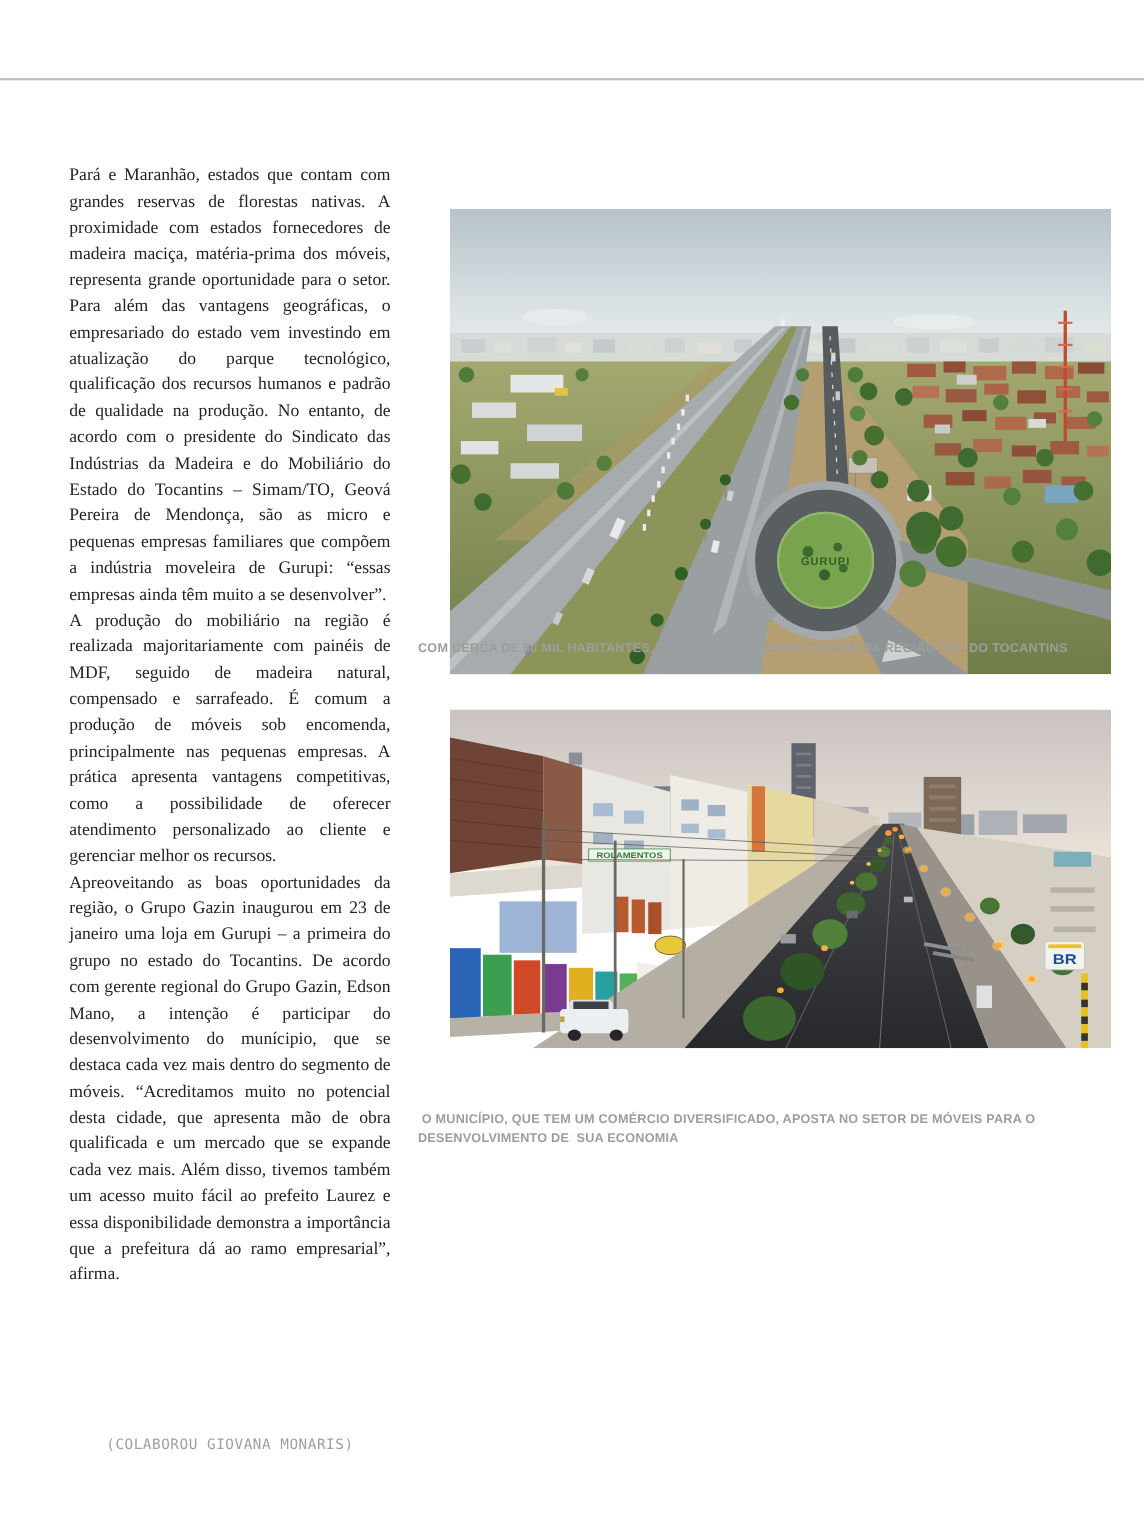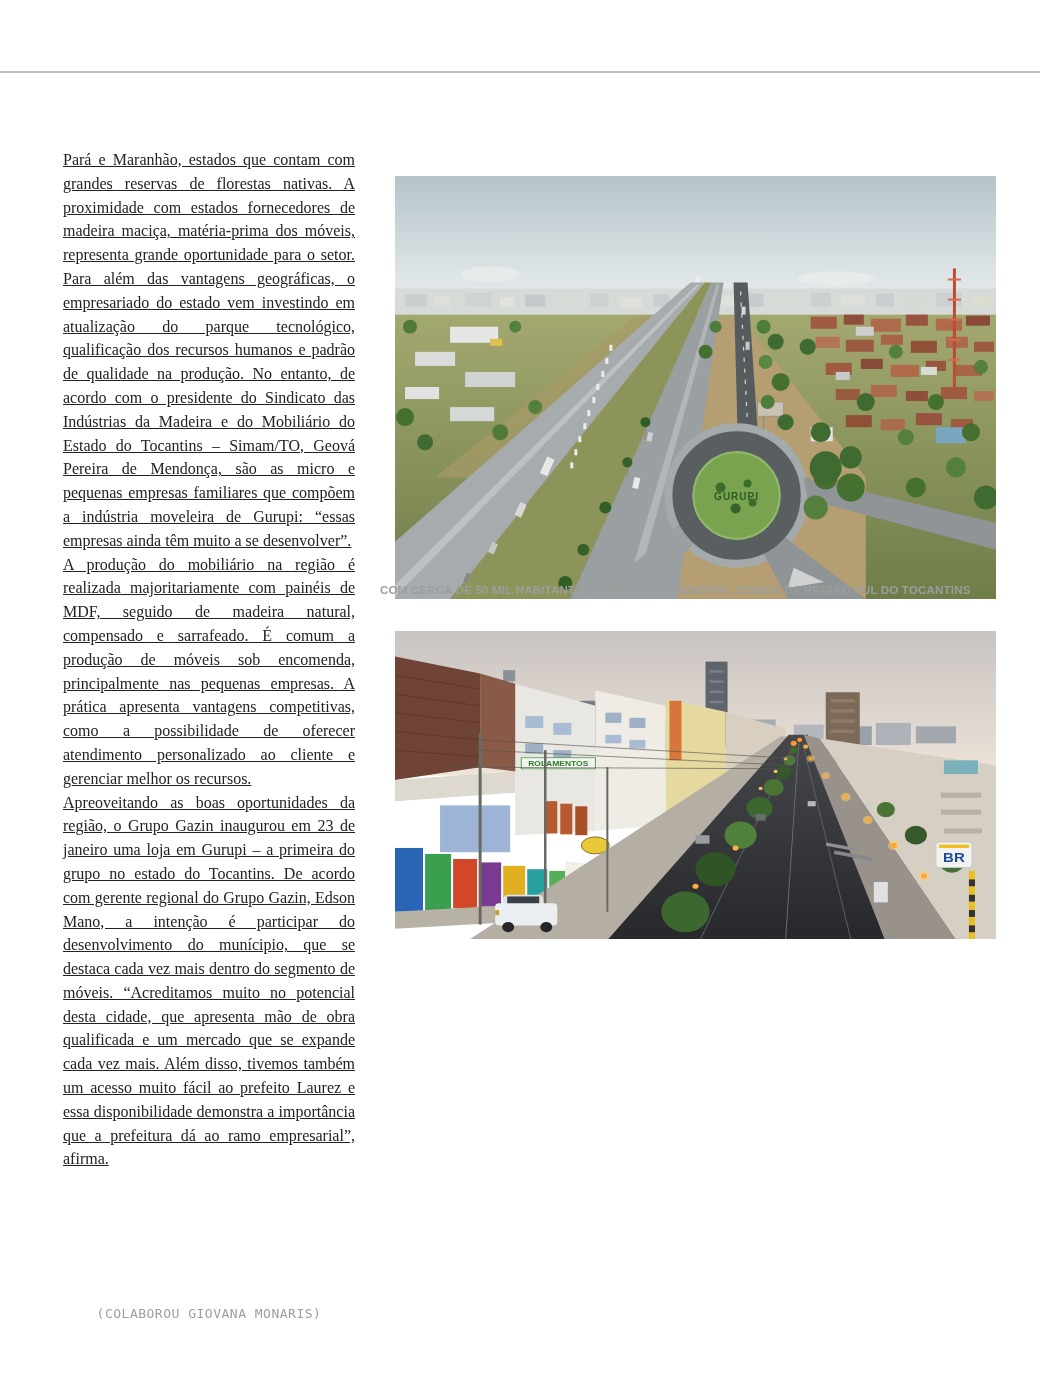--- a/index.html
+++ b/index.html
@@ -5,27 +5,27 @@
   html,body{margin:0;padding:0;background:#ffffff;}
   .page{
     position:relative;width:1040px;height:1387px;background:#ffffff;
     font-family:"Liberation Serif","DejaVu Serif",serif;overflow:hidden;
   }
   .top-rule{position:absolute;left:0;top:71px;width:1040px;height:2px;background:#b3c4be;}
   .column{
     position:absolute;left:63px;top:148px;width:292px;
     font-size:16px;line-height:23.8px;color:#222222;text-align:justify;
   }
-  .column p{margin:0;padding:0;hyphens:auto;text-decoration:underline;}
+  .column p{margin:0;padding:0;hyphens:auto;}
   .credit{
     position:absolute;left:63px;top:1306px;width:292px;text-align:center;
     font-family:"DejaVu Sans Mono","Liberation Mono",monospace;
     font-size:13px;letter-spacing:0.5px;color:#9e9e9e;white-space:nowrap;
   }
-  .fig{position:absolute;margin:2px;padding:16px;border-radius:17px;}
+  .fig{position:absolute;margin:16px;padding:16px;border-radius:17px;}
   .fig svg{display:block;width:100%;height:100%;}
   .fig1{left:377px;top:158px;width:601px;height:423px;}
   .fig2{left:377px;top:613px;width:601px;height:308px;}
   .figcap{
     position:absolute;font-family:"Liberation Sans",sans-serif;font-weight:bold;
     font-size:11.5px;letter-spacing:0.2px;color:#9d9d9d;
   }
   .cap1{left:380px;top:584px;width:600px;white-space:nowrap;}
   .cap2{left:380px;top:1010px;width:597px;line-height:17px;white-space:pre-wrap;}
 </style>
@@ -390,14 +390,15 @@
         <rect x="100" y="328" width="4" height="6" fill="#c8a030"></rect>
       </g>
       <g>
         <rect x="300" y="240" width="14" height="10" fill="#9a9ca0"></rect>
         <rect x="412" y="200" width="8" height="6" fill="#b8babc"></rect>
         <rect x="478" y="295" width="14" height="24" fill="#e0e0e2"></rect>
         <rect x="360" y="215" width="10" height="8" fill="#6a6c70"></rect>
       </g>
     </svg>
   </div>
+  <div class="figcap cap2"> O MUNICÍPIO, QUE TEM UM COMÉRCIO DIVERSIFICADO, APOSTA NO SETOR DE MÓVEIS PARA O DESENVOLVIMENTO DE  SUA ECONOMIA</div>
 
 </div>
 
 </body></html>

